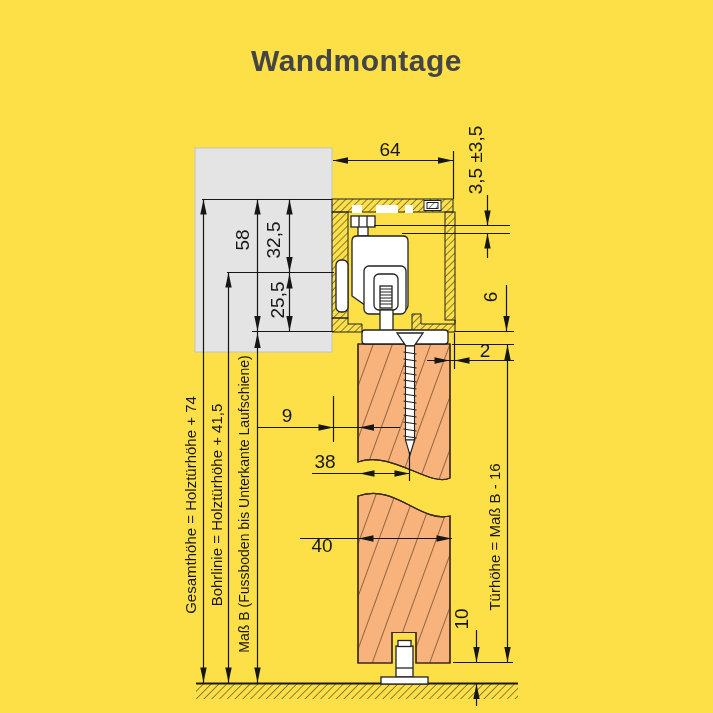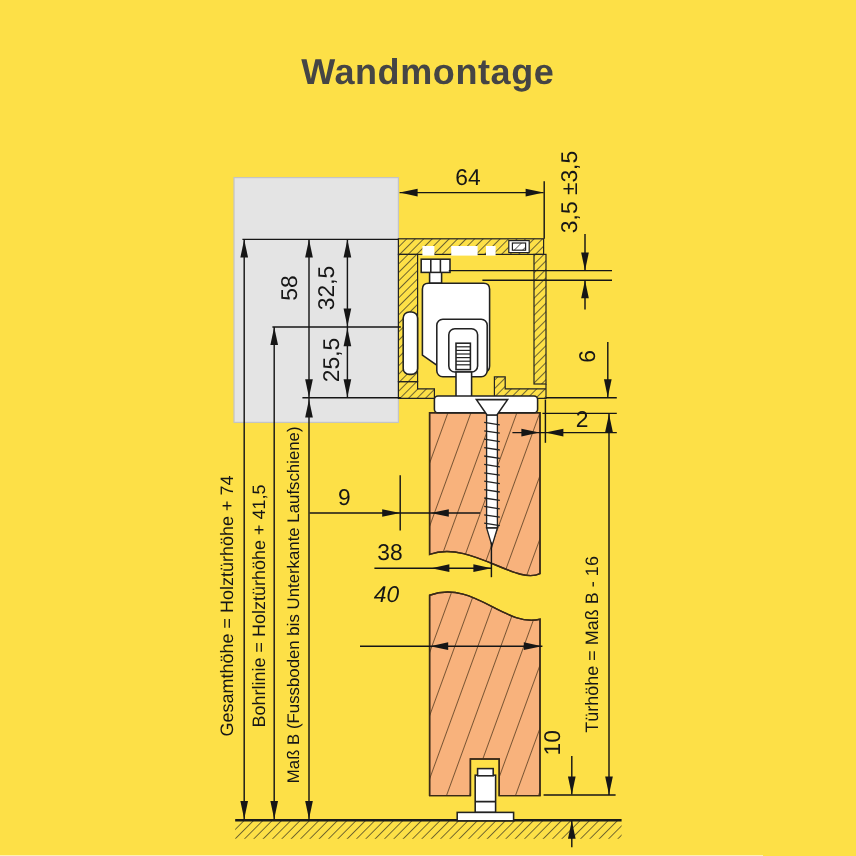--- a/index.html
+++ b/index.html
@@ -194,21 +194,21 @@
 
   <div class="dim" style="left:390px;top:149px;">64</div>
   <div class="dim rot" style="left:475px;top:160px;">3,5 ±3,5</div>
   <div class="dim rot" style="left:242px;top:240px;">58</div>
   <div class="dim rot" style="left:273px;top:240px;">32,5</div>
   <div class="dim rot" style="left:277px;top:300px;">25,5</div>
   <div class="dim rot" style="left:490px;top:297px;">6</div>
   <div class="dim" style="left:485px;top:350px;">2</div>
   <div class="dim" style="left:287px;top:415px;">9</div>
   <div class="dim" style="left:325px;top:461px;">38</div>
-  <div class="dim" style="left:322px;top:496px;font-style:italic;">40</div>
+  <div class="dim" style="left:322px;top:545px;">40</div>
   <div class="dim rot" style="left:461px;top:619px;">10</div>
 
   <div class="lbl" style="left:190px;top:505px;">Gesamthöhe = Holztürhöhe + 74</div>
   <div class="lbl" style="left:216px;top:505px;">Bohrlinie = Holztürhöhe + 41,5</div>
   <div class="lbl small" style="left:244px;top:504px;">Maß B (Fussboden bis Unterkante Laufschiene)</div>
   <div class="lbl" style="left:494px;top:537px;">Türhöhe = Maß B - 16</div>
 
 </div>
 
 </body></html>

